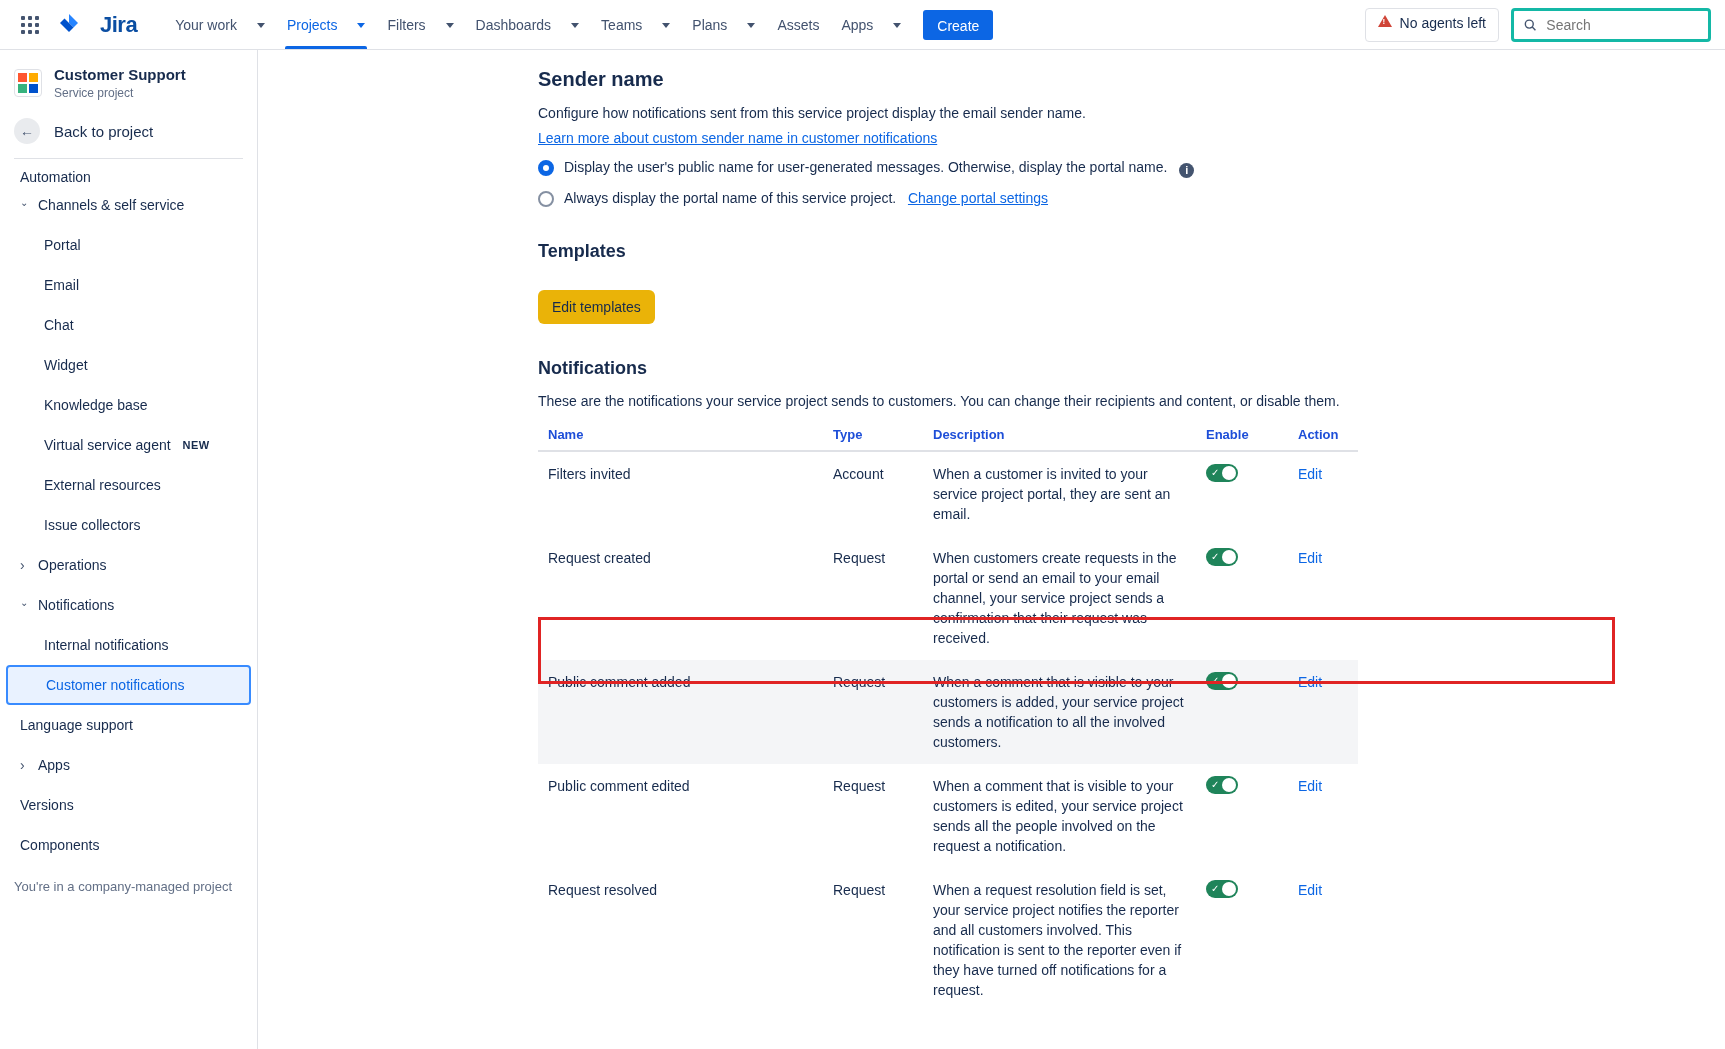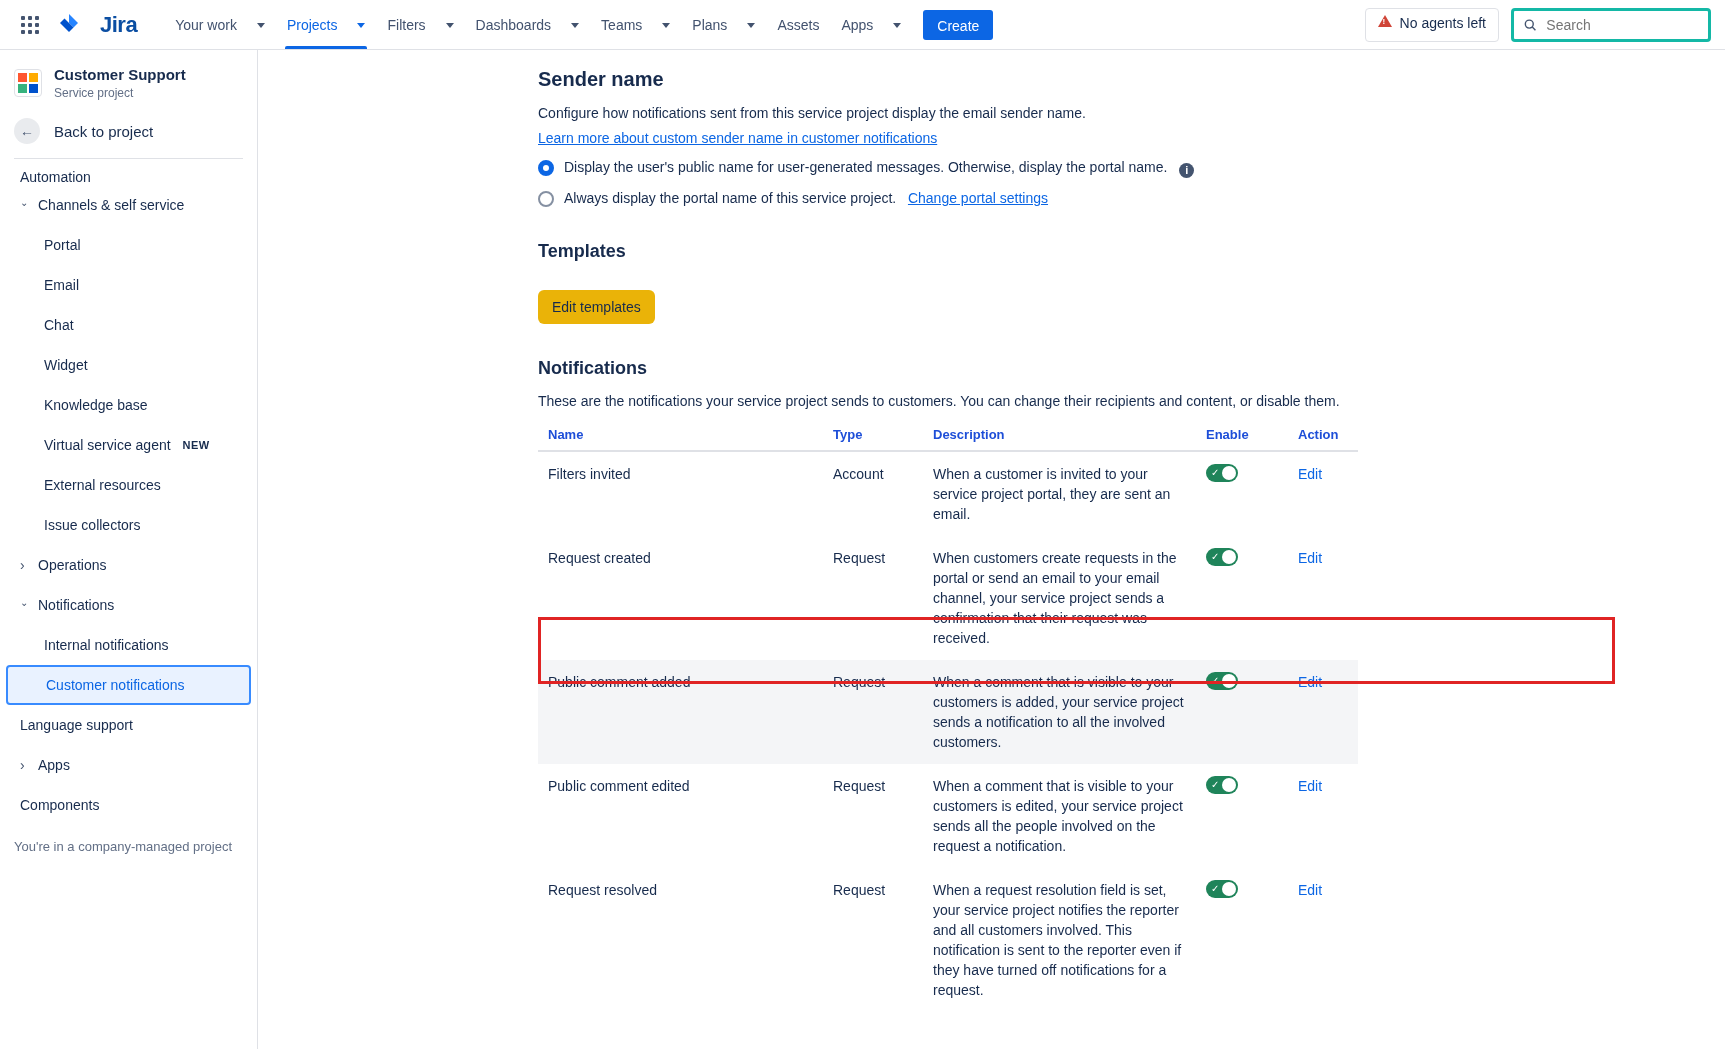--- a/index.html
+++ b/index.html
@@ -476,20 +476,23 @@
       </div>
       <div class="side-item indent selected">
         <span>Customer notifications</span>
       </div>
       <div class="side-item">
         <span>Language support</span>
       </div>
       <div class="side-item">
         <span class="chev chev-right"></span>
         <span>Apps</span>
+      </div>
+      <div class="side-item">
+        <span>Versions</span>
       </div>
       <div class="side-item">
         <span>Components</span>
       </div>
       <div class="company-note">You're in a company-managed project</div>
     </div>
   </div>
 
   <div class="main">
     <div class="content">

